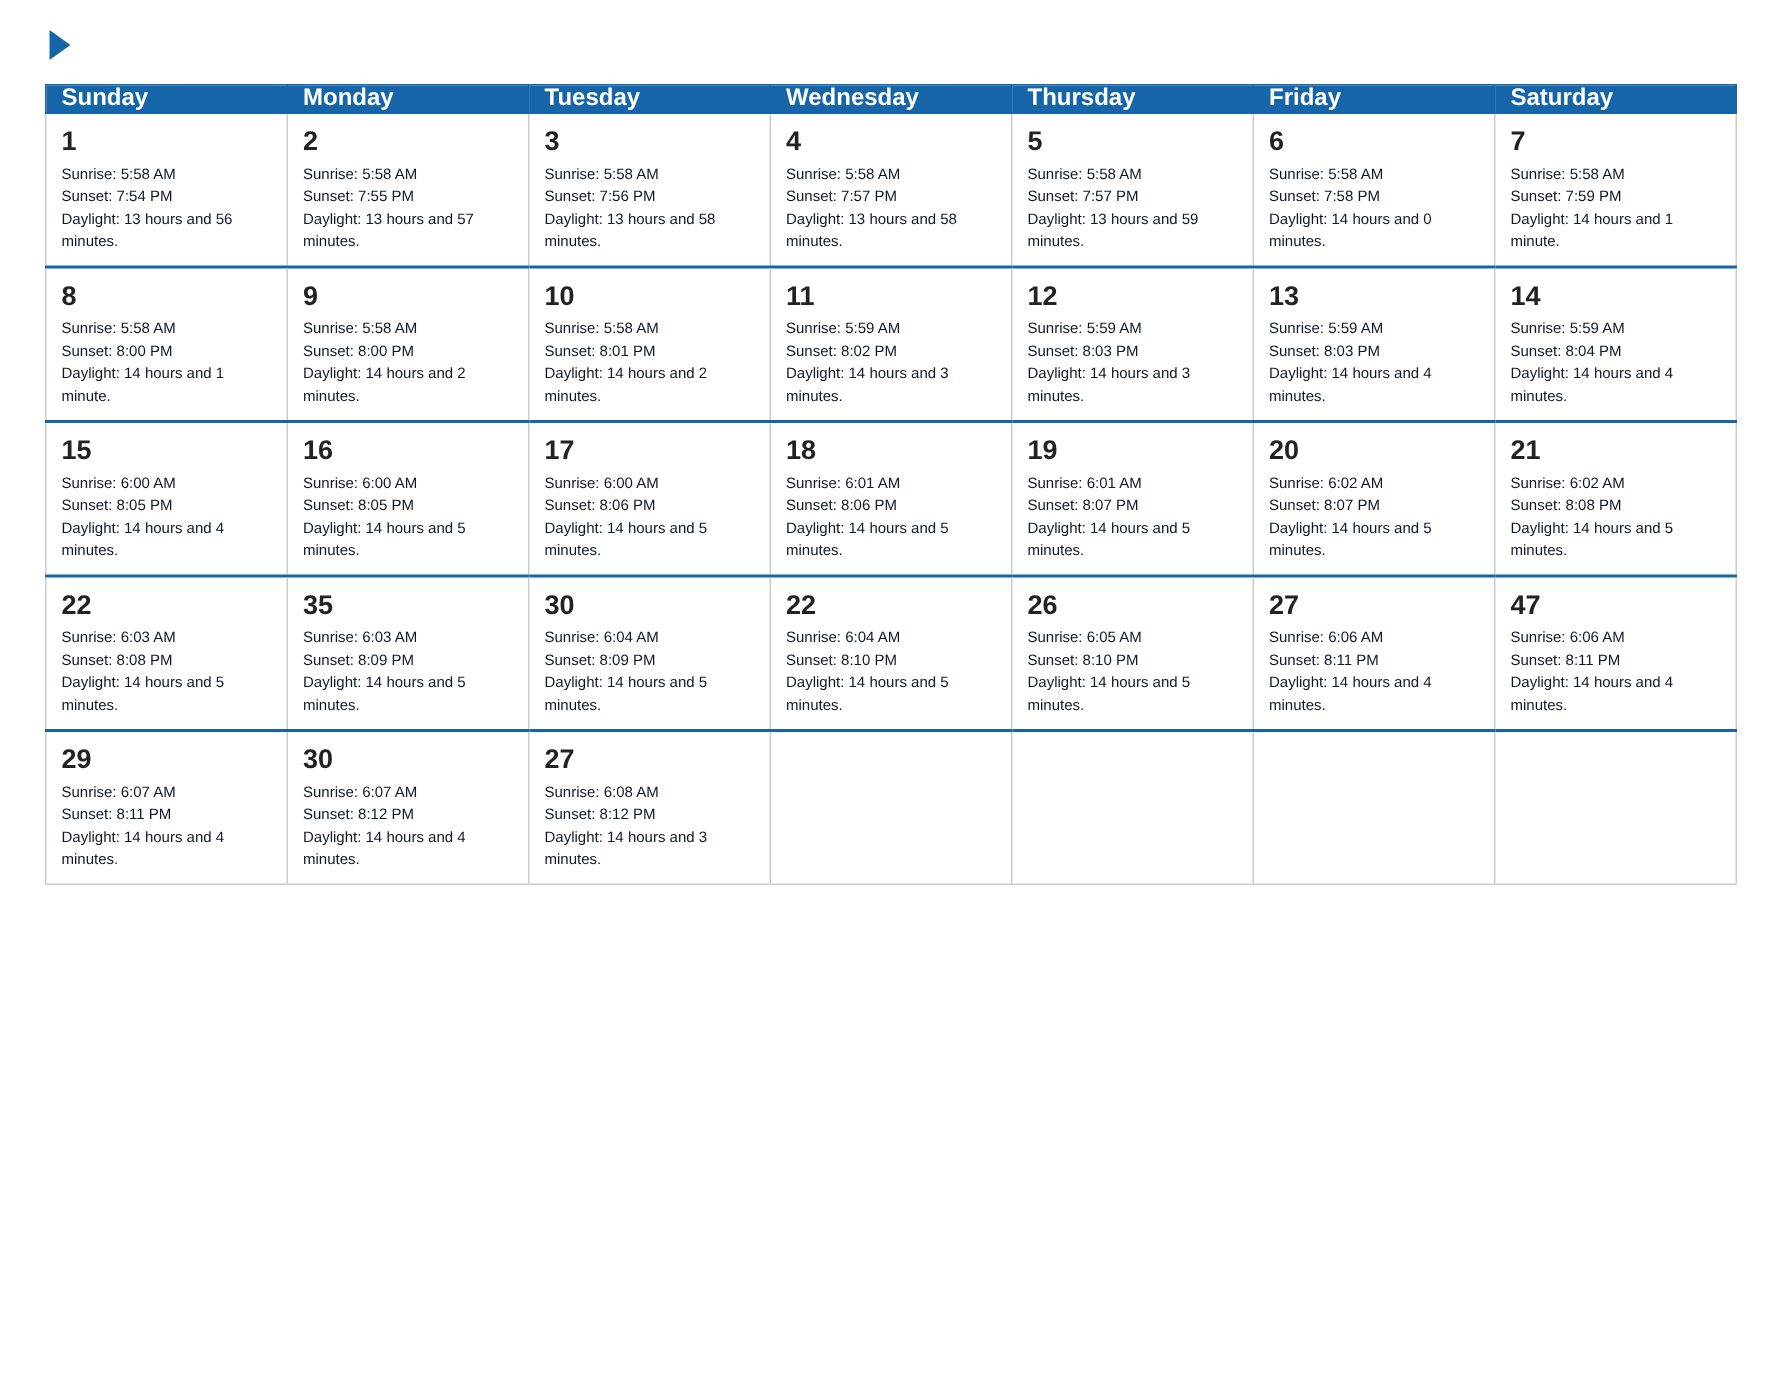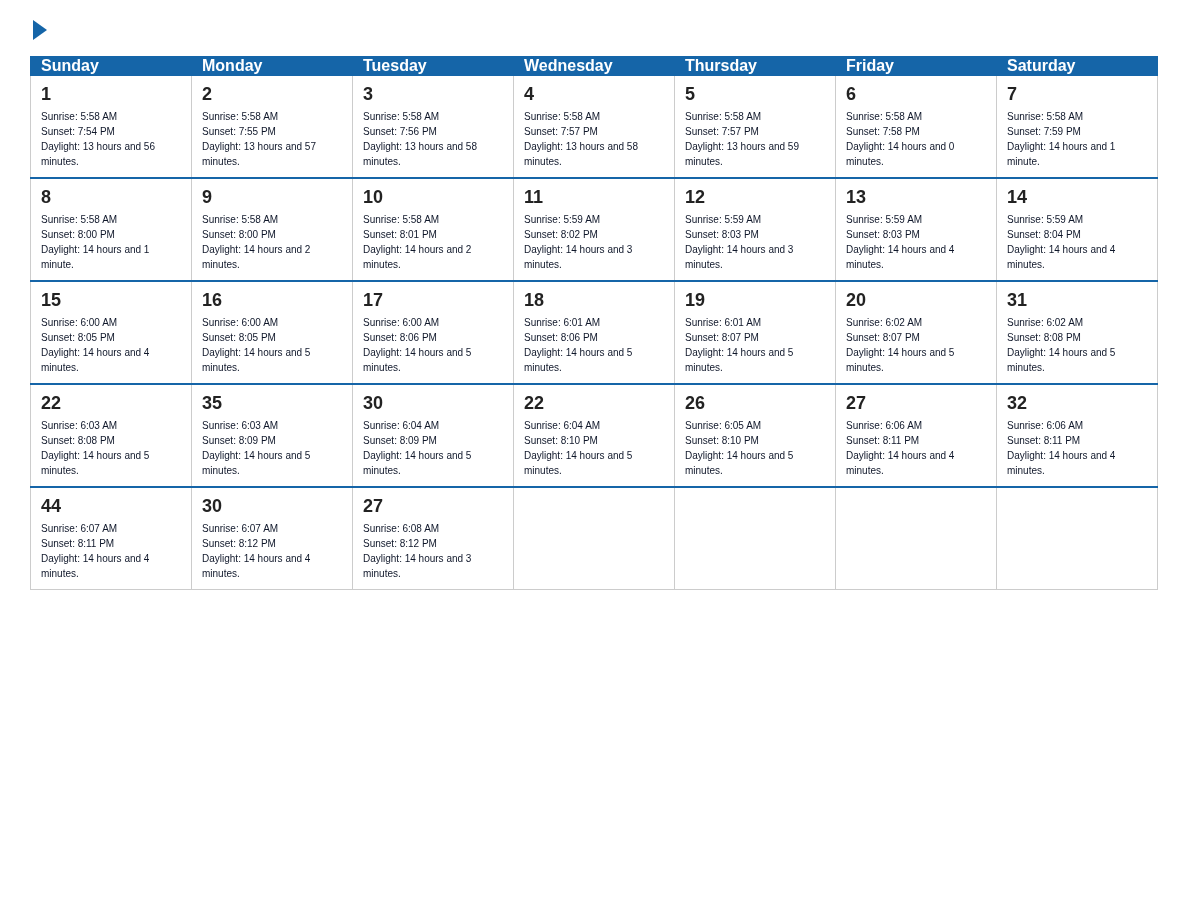--- a/index.html
+++ b/index.html
@@ -212,21 +212,21 @@
         </td>
         <td>
           <span class="day-number">19</span>
           <div class="day-info">Sunrise: 6:01 AM<br>Sunset: 8:07 PM<br>Daylight: 14 hours and 5 minutes.</div>
         </td>
         <td>
           <span class="day-number">20</span>
           <div class="day-info">Sunrise: 6:02 AM<br>Sunset: 8:07 PM<br>Daylight: 14 hours and 5 minutes.</div>
         </td>
         <td>
-          <span class="day-number">31</span>
+          <span class="day-number">21</span>
           <div class="day-info">Sunrise: 6:02 AM<br>Sunset: 8:08 PM<br>Daylight: 14 hours and 5 minutes.</div>
         </td>
       </tr>
       <tr>
         <td>
           <span class="day-number">22</span>
           <div class="day-info">Sunrise: 6:03 AM<br>Sunset: 8:08 PM<br>Daylight: 14 hours and 5 minutes.</div>
         </td>
         <td>
           <span class="day-number">35</span>
@@ -242,27 +242,27 @@
         </td>
         <td>
           <span class="day-number">26</span>
           <div class="day-info">Sunrise: 6:05 AM<br>Sunset: 8:10 PM<br>Daylight: 14 hours and 5 minutes.</div>
         </td>
         <td>
           <span class="day-number">27</span>
           <div class="day-info">Sunrise: 6:06 AM<br>Sunset: 8:11 PM<br>Daylight: 14 hours and 4 minutes.</div>
         </td>
         <td>
-          <span class="day-number">32</span>
+          <span class="day-number">47</span>
           <div class="day-info">Sunrise: 6:06 AM<br>Sunset: 8:11 PM<br>Daylight: 14 hours and 4 minutes.</div>
         </td>
       </tr>
       <tr>
         <td>
-          <span class="day-number">44</span>
+          <span class="day-number">29</span>
           <div class="day-info">Sunrise: 6:07 AM<br>Sunset: 8:11 PM<br>Daylight: 14 hours and 4 minutes.</div>
         </td>
         <td>
           <span class="day-number">30</span>
           <div class="day-info">Sunrise: 6:07 AM<br>Sunset: 8:12 PM<br>Daylight: 14 hours and 4 minutes.</div>
         </td>
         <td>
           <span class="day-number">27</span>
           <div class="day-info">Sunrise: 6:08 AM<br>Sunset: 8:12 PM<br>Daylight: 14 hours and 3 minutes.</div>
         </td>

